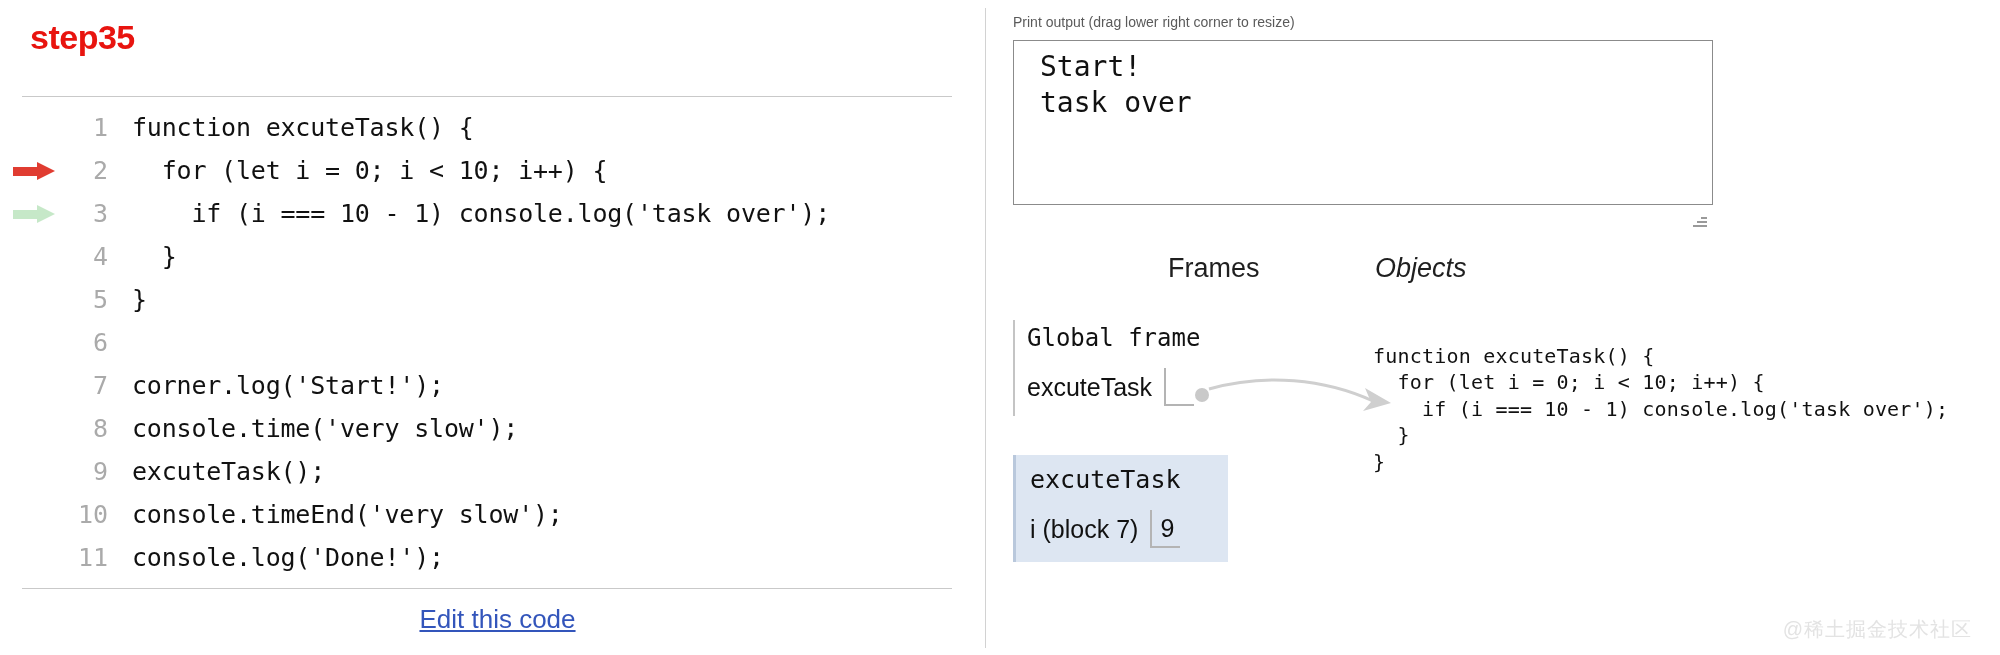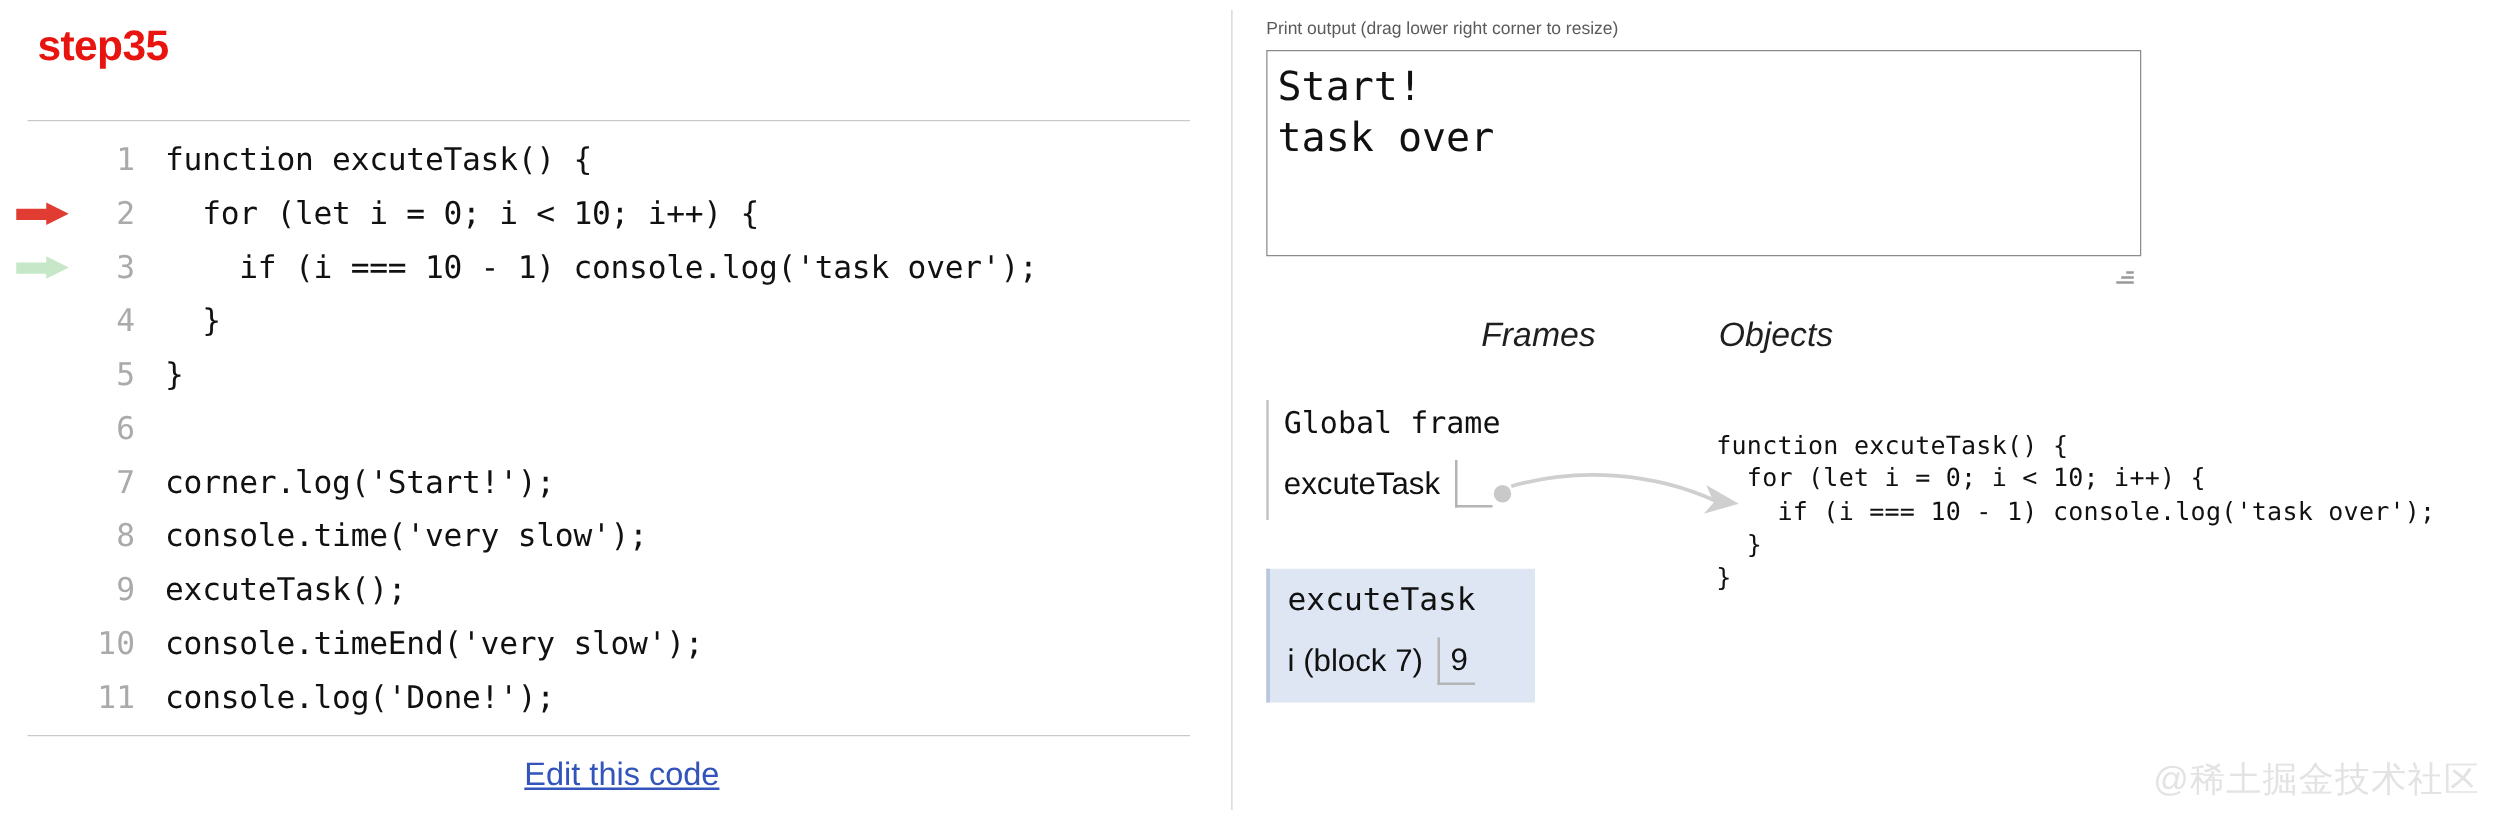--- a/index.html
+++ b/index.html
@@ -161,23 +161,23 @@
     font-size: 14px;
     color: #5a5a5a;
   }
   .print-box {
     position: absolute;
     left: 8px; top: 40px;
     width: 700px; height: 165px;
     border: 1px solid #8b8b8b;
     background: #ffffff;
     box-sizing: border-box;
-    padding: 8px 8px;
-    font-family: "DejaVu Sans Mono", monospace;
-    font-size: 32px;
+    padding: 8px 26px;
+    font-family: "DejaVu Sans Mono", monospace;
+    font-size: 28px;
     line-height: 1.28;
     color: #111111;
     white-space: pre;
     overflow: hidden;
   }
   .resize-grip {
     position: absolute;
     left: 686px; top: 212px;
     width: 16px; height: 16px;
   }
@@ -190,21 +190,21 @@
   }
   .resize-grip i:nth-child(1){ bottom: 1px; width: 14px; }
   .resize-grip i:nth-child(2){ bottom: 5px; width: 10px; }
   .resize-grip i:nth-child(3){ bottom: 9px; width: 6px; }
 
   .col-head {
     position: absolute;
     font-size: 27px;
     color: #1f1f1f;
   }
-  .col-head.frames  { left: 180px; top: 253px; font-style: italic; }
+  .col-head.frames  { left: 163px; top: 253px; }
   .col-head.objects { left: 370px; top: 253px; font-style: italic; }
 
   
   .frame-global {
     position: absolute;
     left: 8px; top: 320px;
     width: 245px;
     border-left: 2px solid #c4c4c4;
     box-sizing: border-box;
     padding: 4px 0 10px 12px;
@@ -274,22 +274,22 @@
 
   .ptr-arrow-svg {
     position: absolute;
     left: 190px; top: 355px;
     width: 220px; height: 80px;
     overflow: visible;
   }
 
   .watermark {
     position: absolute;
-    right: 16px; bottom: 12px;
-    font-size: 28px;
+    right: 28px; bottom: 12px;
+    font-size: 20px;
     color: #e3e3e3;
     letter-spacing: 1px;
     user-select: none;
     margin-left: 28px;
   }
 </style>
 </head>
 <body>
 
 <div id="root">

